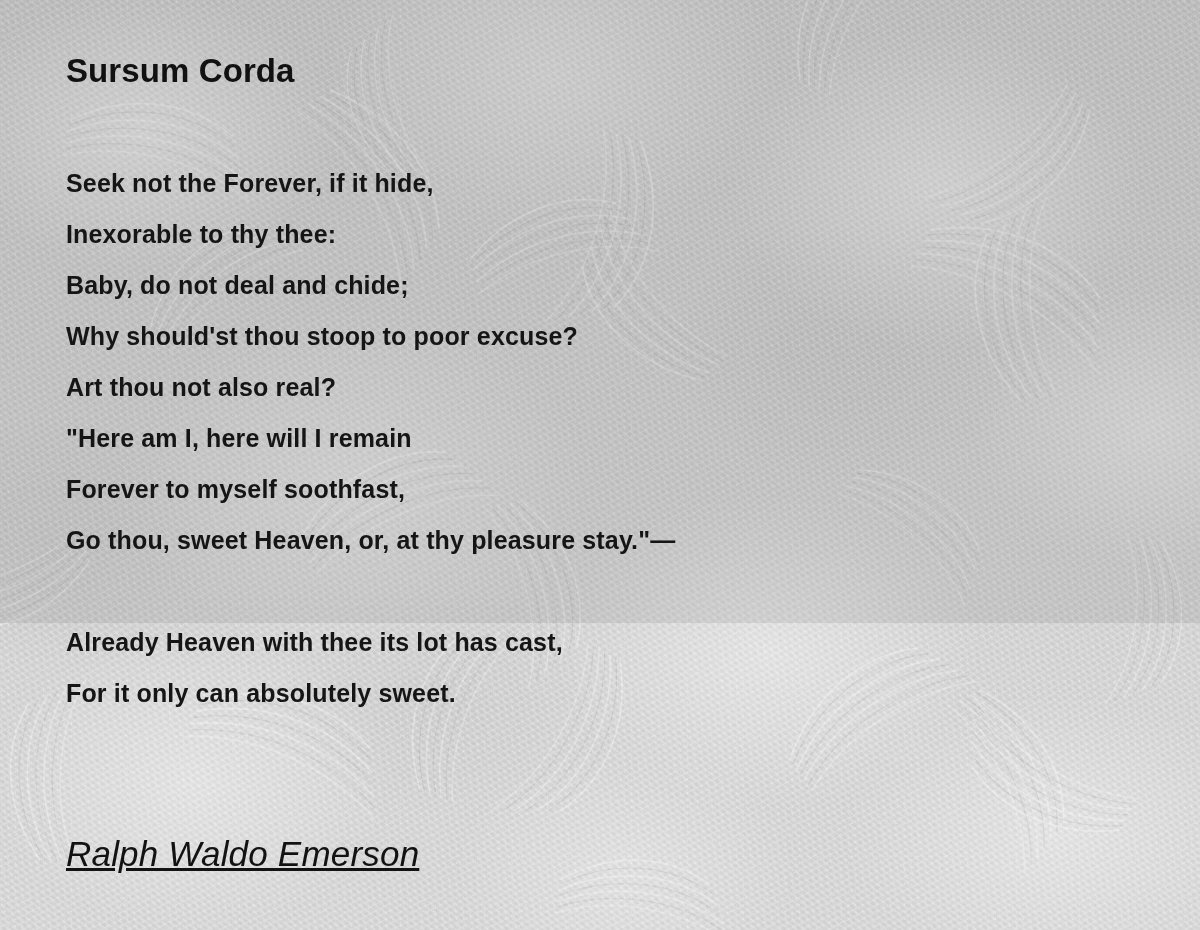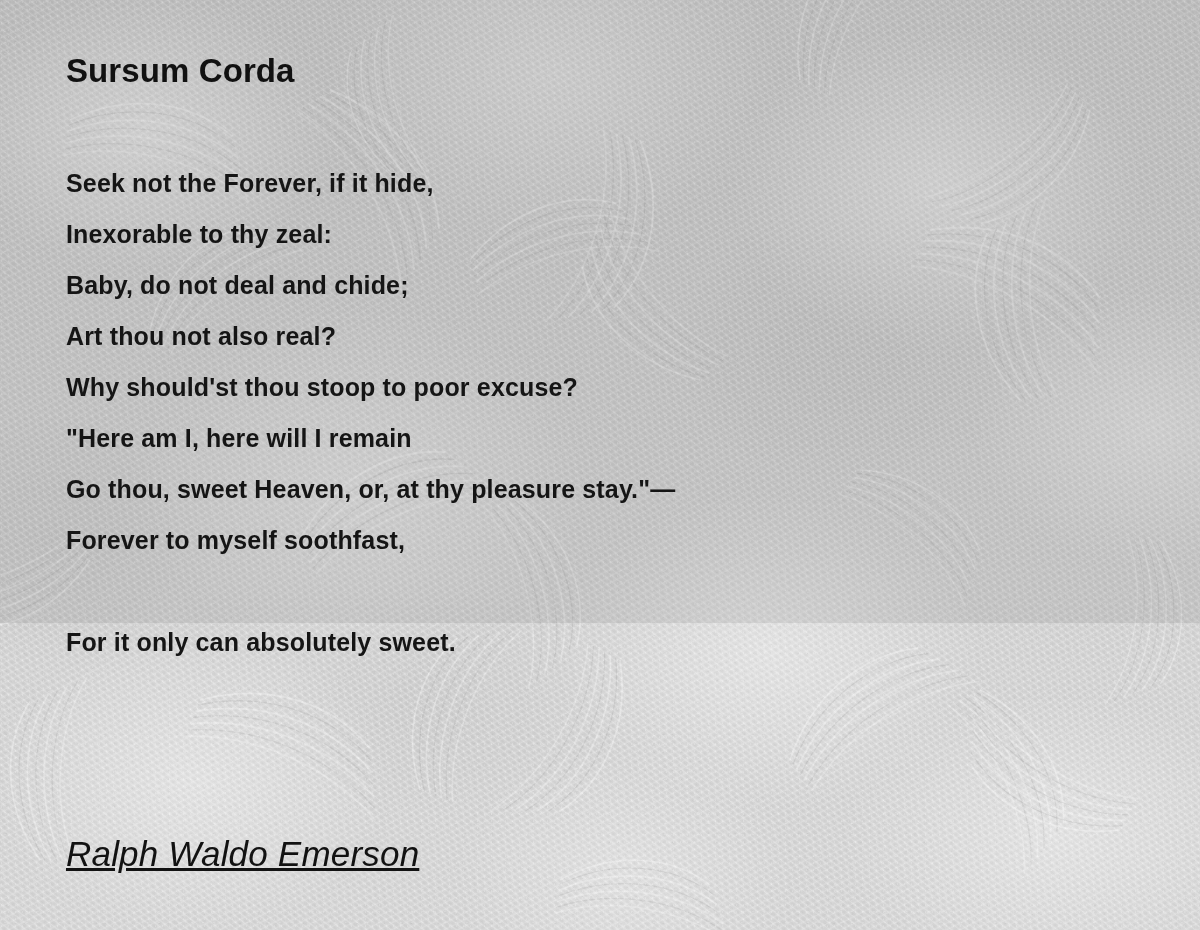--- a/index.html
+++ b/index.html
@@ -217,27 +217,28 @@
   <div class="bg-layer" id="bg-strokes-c"></div>
   <div class="bg-layer" id="bg-grain"></div>
 
   <div id="tint-band"></div>
 
   <div id="content">
     <h1 id="poem-title">Sursum Corda</h1>
 
     <div id="poem-body">
         <div class="poem-line">Seek not the Forever, if it hide,</div>
-        <div class="poem-line">Inexorable to thy zeal:</div>
+        <div class="poem-line">Inexorable to thy thee:</div>
         <div class="poem-line">Baby, do not deal and chide;</div>
+        <div class="poem-line">Why should'st thou stoop to poor excuse?</div>
         <div class="poem-line">Art thou not also real?</div>
-        <div class="poem-line">Why should'st thou stoop to poor excuse?</div>
         <div class="poem-line">"Here am I, here will I remain</div>
+        <div class="poem-line">Forever to myself soothfast,</div>
         <div class="poem-line">Go thou, sweet Heaven, or, at thy pleasure stay."—</div>
-        <div class="poem-line">Forever to myself soothfast,</div>
         <div class="poem-line blank">&nbsp;</div>
+        <div class="poem-line">Already Heaven with thee its lot has cast,</div>
         <div class="poem-line">For it only can absolutely sweet.</div>
       </div>
 
     <div id="poem-author">Ralph Waldo Emerson</div>
   </div>
 
 </div>
 
 </body></html>

